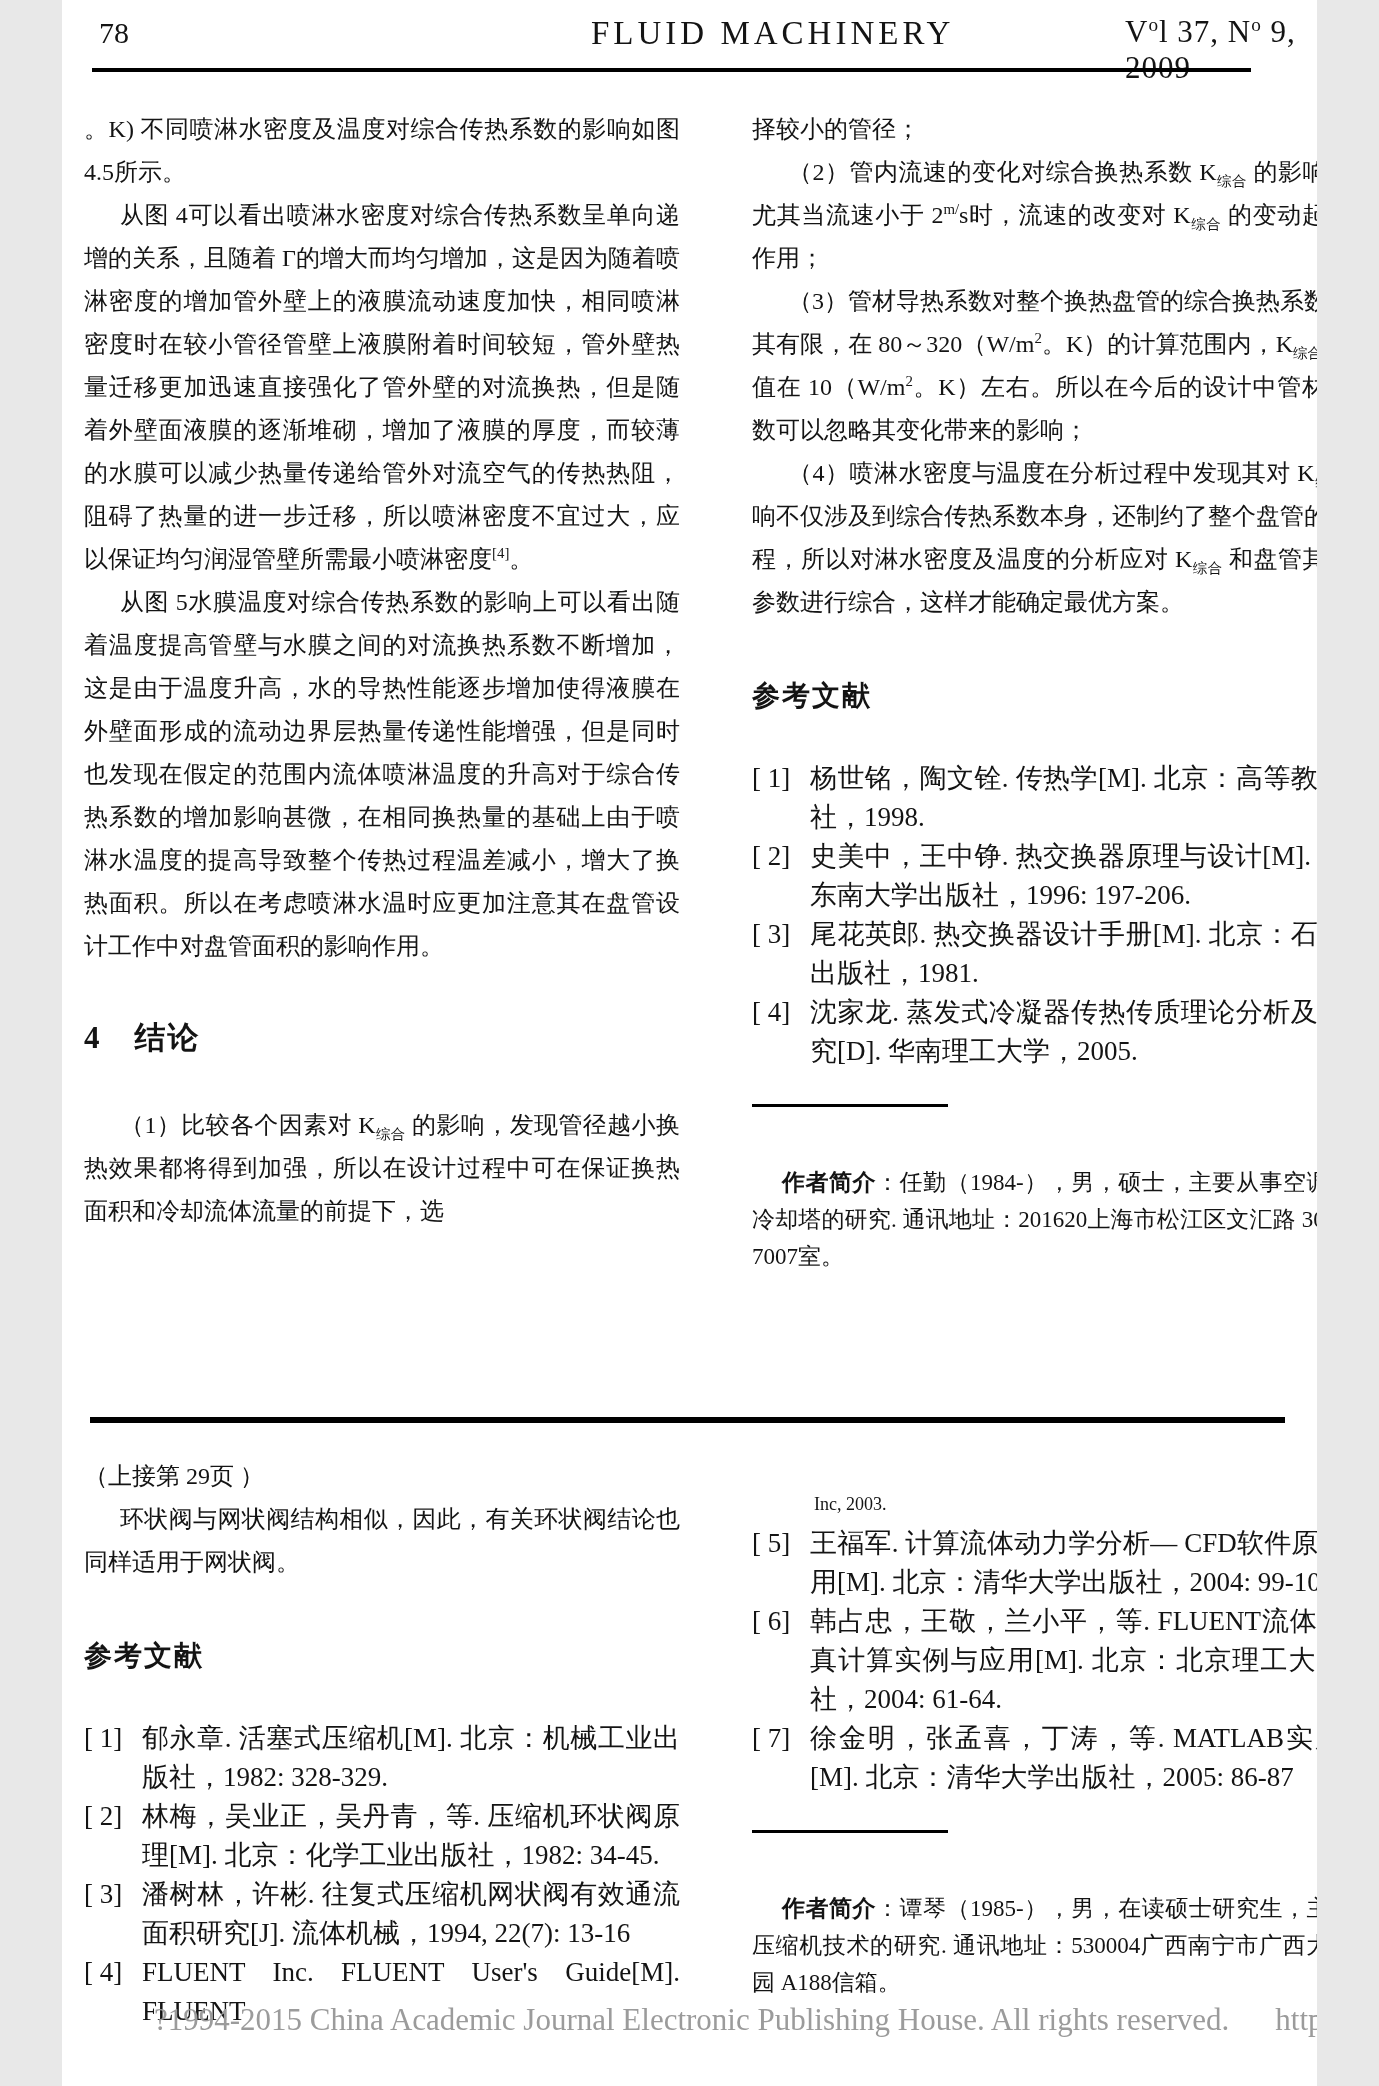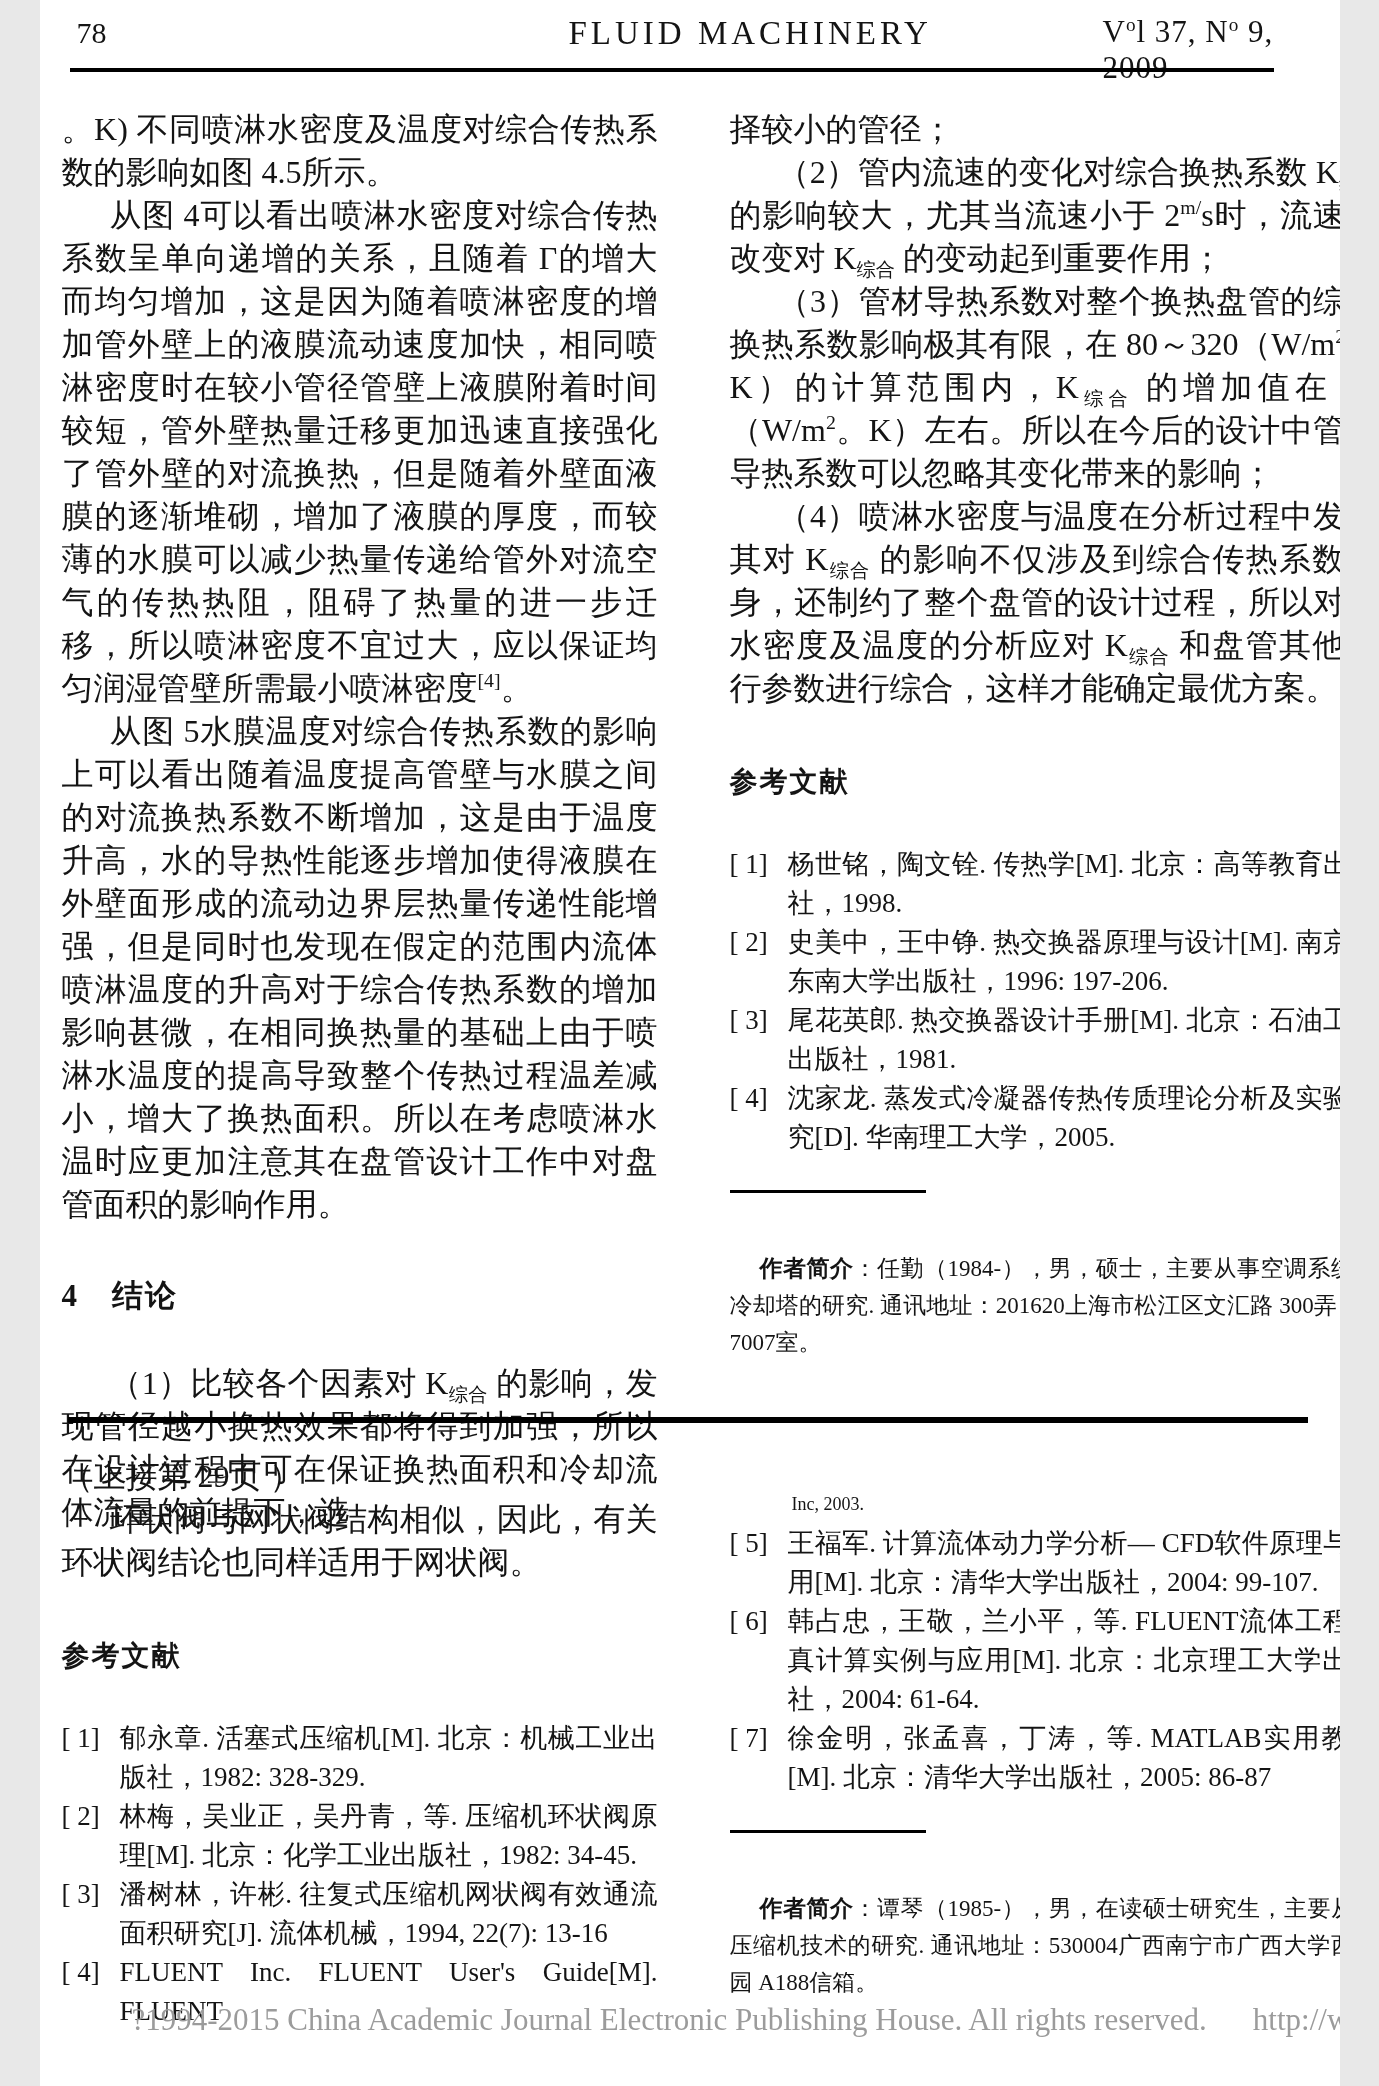--- a/index.html
+++ b/index.html
@@ -1,29 +1,29 @@
 <!DOCTYPE html>
 <html><head>
 <meta charset="utf-8">
 <style>
   html,body{margin:0;padding:0;background:#e8e8e8;}
   .page{position:relative;width:1255px;height:2086px;background:#ffffff;color:#141414;
-        font-family:"Liberation Serif","DejaVu Serif",serif;overflow:hidden;margin:0 auto;padding-left:45px;}
+        font-family:"Liberation Serif","DejaVu Serif",serif;overflow:hidden;margin:0 auto;}
   
   .hdr-num{position:absolute;left:37px;top:16px;font-size:30px;}
   .hdr-title{position:absolute;left:497px;top:15px;font-size:33px;letter-spacing:4px;margin-left:32px;}
   .hdr-issue{position:absolute;left:1063px;top:14px;font-size:31px;letter-spacing:1px;}
   .hdr-rule{position:absolute;left:30px;right:66px;top:68px;height:4px;background:#000;}
   
   .col{position:absolute;text-align:justify;}
   .col-tl{left:22px;top:108px;width:596px;}
   .col-tr{left:690px;top:108px;width:648px;}
   .col-bl{left:22px;top:1455px;width:596px;}
   .col-br{left:690px;top:1455px;width:648px;}
-  .par{font-size:32px;line-height:43px;margin:0;}
+  .par{font-size:24px;line-height:43px;margin:0;}
   .indent{text-indent:1.5em;}
   h2.sec{font-size:31px;line-height:43px;margin:48px 0 45px 0;font-weight:bold;text-align:left;letter-spacing:2px;}
   h3.refhead{font-size:28px;line-height:43px;margin:50px 0 42px 0;font-weight:bold;text-align:left;letter-spacing:2px;}
   .refs{font-size:27px;line-height:39px;}
   .ref{position:relative;padding-left:58px;margin:0;text-align:justify;}
   .ref-label{position:absolute;left:0;top:0;}
   .ref-cont{font-size:18px;line-height:39px;padding-left:62px;margin:30px 0 0 0;}
   .sep{width:196px;height:3px;background:#000;margin:33px 0 0 0;}
   .bio{font-size:23px;line-height:37px;margin:57px 0 0 0;text-indent:1.3em;}
   .bio .blabel{font-weight:bold;}

